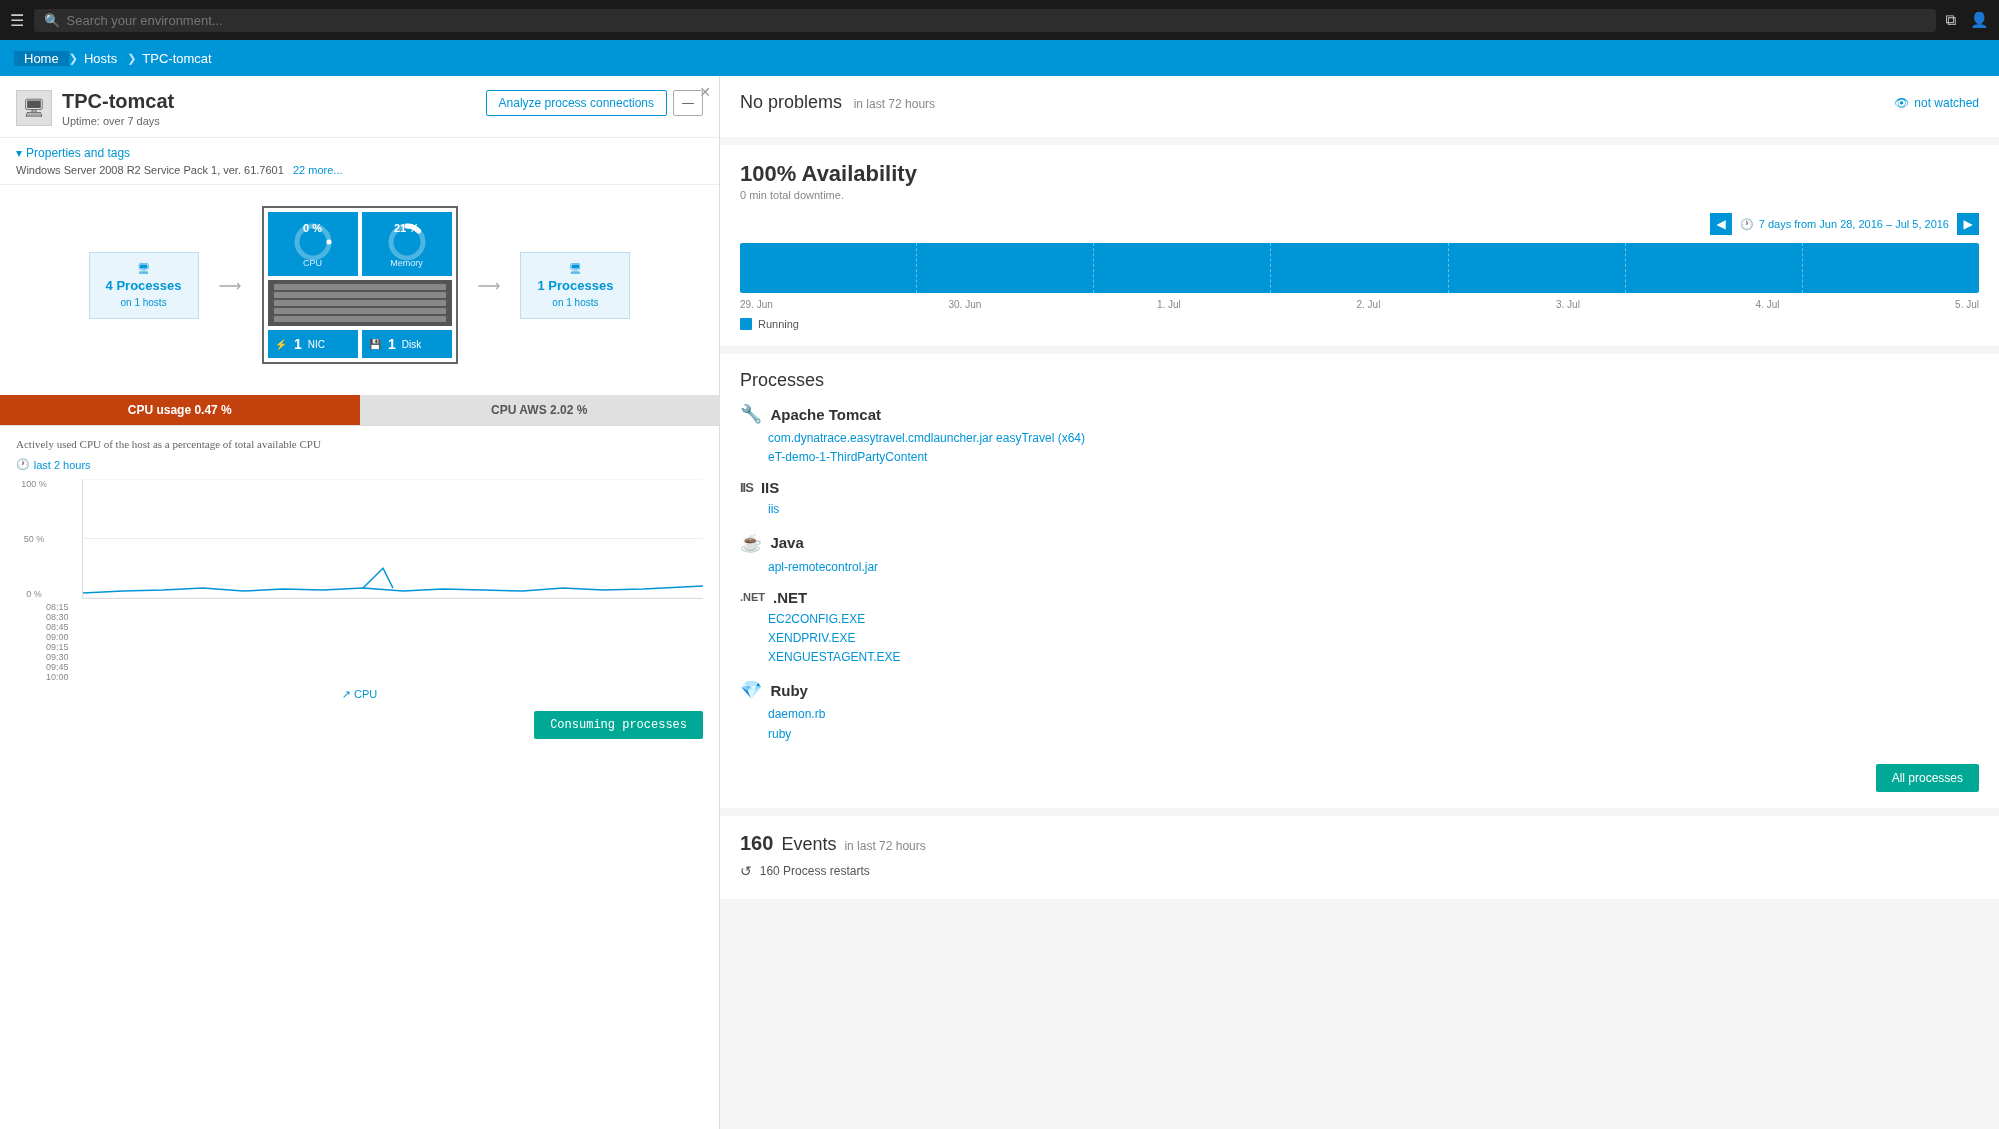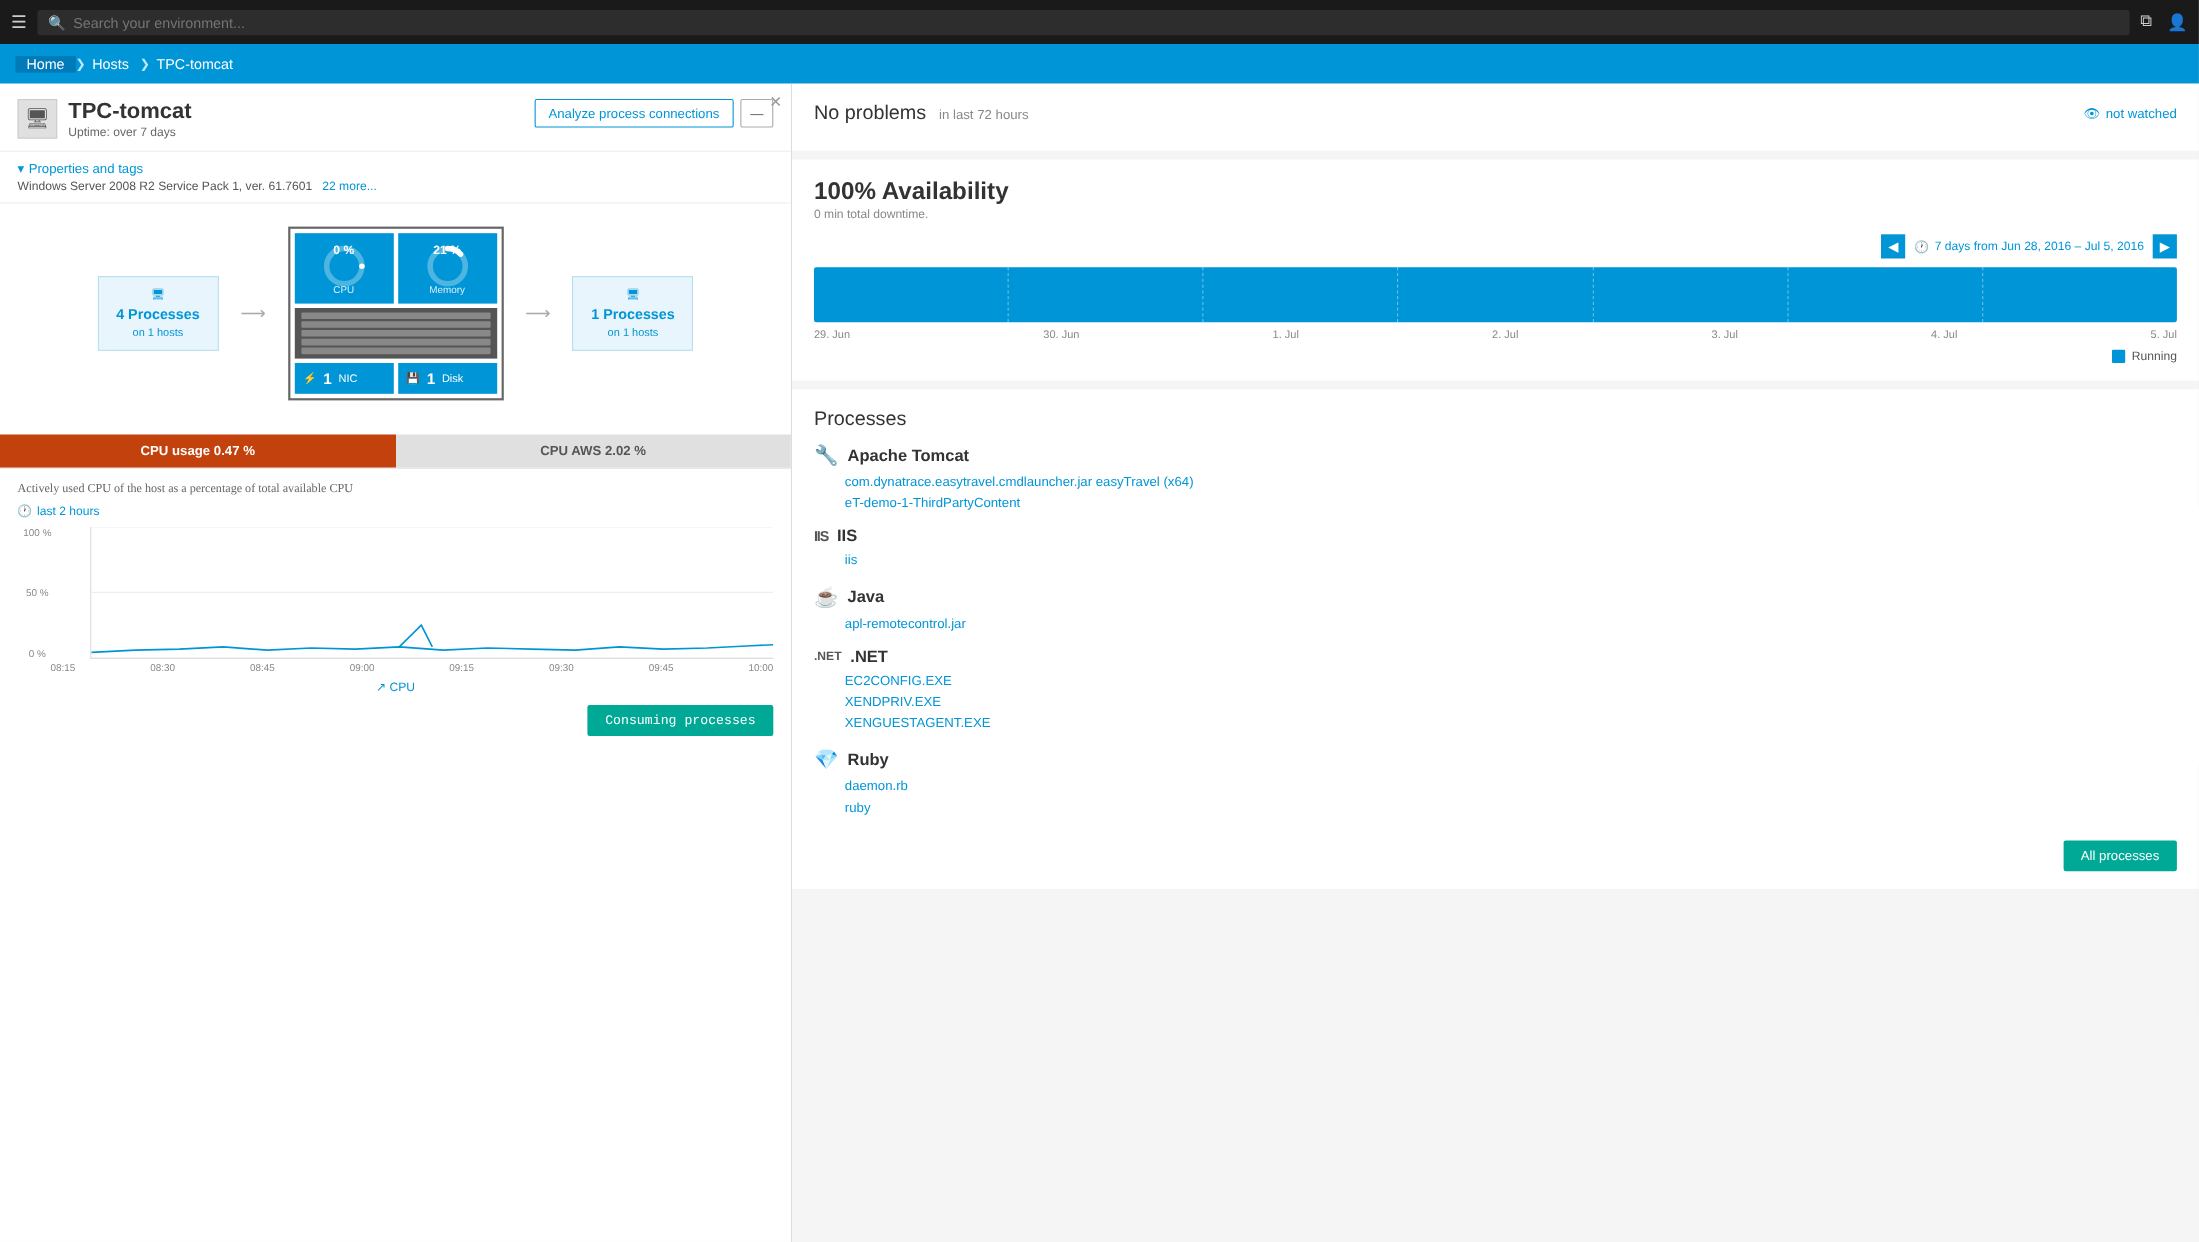--- a/index.html
+++ b/index.html
@@ -247,20 +247,21 @@
       text-align: center;
       width: 28px;
     }
     .chart-x-labels {
       display: flex;
       justify-content: space-between;
       margin-left: 30px;
       font-size: 9px;
       color: #888;
       margin-top: 3px;
+      flex-direction: column;
     }
     .chart-line-label {
       text-align: center;
       font-size: 11px;
       color: #0095d6;
       margin-top: 6px;
     }
     .chart-svg { width: 100%; height: 100%; }
     .consuming-btn {
       float: right;
@@ -331,21 +332,21 @@
       border-right: 1px dashed rgba(255,255,255,0.4);
     }
     .avail-x-labels {
       display: flex;
       justify-content: space-between;
       font-size: 10px;
       color: #888;
     }
     .avail-legend {
       display: flex; align-items: center; gap: 6px;
-      margin-top: 8px; font-size: 11px; color: #555; justify-content: flex-end;
+      margin-top: 8px; font-size: 11px; color: #555;
     }
     .avail-legend-dot {
       width: 12px; height: 12px;
       background: #0095d6;
       border-radius: 1px;
     }
 
     
     .processes-section {
       padding: 16px 20px;
@@ -681,15 +682,26 @@
         </div>
         <a class="process-link">daemon.rb</a>
         <a class="process-link">ruby</a>
       </div>
 
       <div class="clearfix">
         <button class="all-processes-btn">All processes</button>
       </div>
     </div>
 
+    <div class="events-section">
+      <div class="events-header">
+        <span class="events-count">160</span>
+        <span class="events-title">Events</span>
+        <span class="events-sub">in last 72 hours</span>
+      </div>
+      <div class="event-item">
+        <span class="event-icon">↺</span>
+        <span>160 Process restarts</span>
+      </div>
+    </div>
 
   </div>
 </div>
 
 </body></html>

